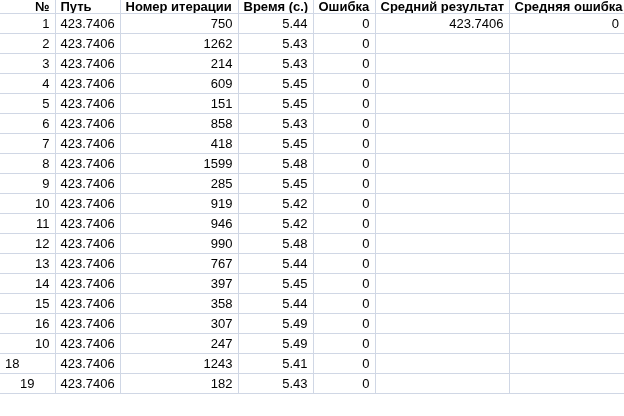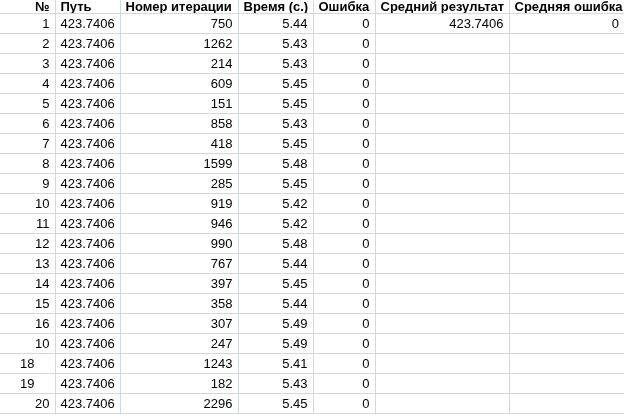--- a/index.html
+++ b/index.html
@@ -222,41 +222,32 @@
         <tr>
           <td style="text-align: right;">10</td>
           <td style="text-align: left;">423.7406</td>
           <td style="text-align: right;">247</td>
           <td style="text-align: right;">5.49</td>
           <td style="text-align: right;">0</td>
           <td style="text-align: right;"></td>
           <td style="text-align: right;"></td>
         </tr>
         <tr>
-          <td style="text-align: center;">18</td>
+          <td style="text-align: left;">18</td>
           <td style="text-align: left;">423.7406</td>
           <td style="text-align: right;">1243</td>
           <td style="text-align: right;">5.41</td>
           <td style="text-align: right;">0</td>
           <td style="text-align: right;"></td>
           <td style="text-align: right;"></td>
         </tr>
         <tr>
           <td style="text-align: center;">19</td>
           <td style="text-align: left;">423.7406</td>
           <td style="text-align: right;">182</td>
           <td style="text-align: right;">5.43</td>
-          <td style="text-align: right;">0</td>
-          <td style="text-align: right;"></td>
-          <td style="text-align: right;"></td>
-        </tr>
-        <tr>
-          <td style="text-align: right;">20</td>
-          <td style="text-align: left;">423.7406</td>
-          <td style="text-align: right;">2296</td>
-          <td style="text-align: right;">5.45</td>
           <td style="text-align: right;">0</td>
           <td style="text-align: right;"></td>
           <td style="text-align: right;"></td>
         </tr>
       </tbody>
   </table>
 </div>
 
 </body></html>

